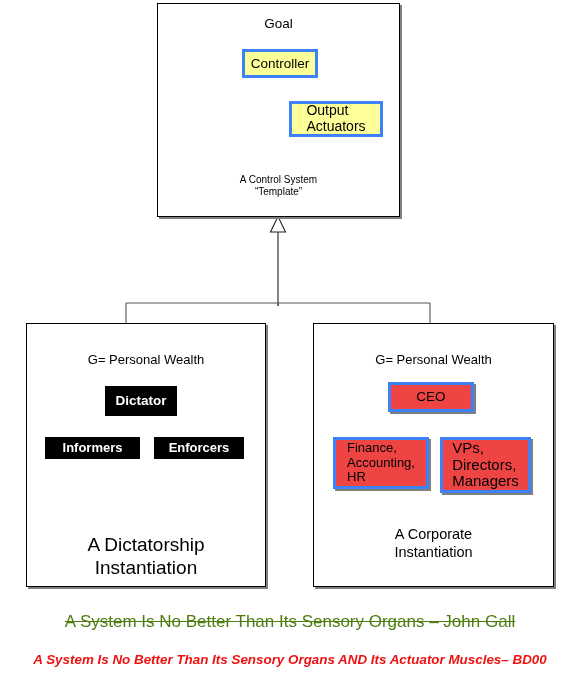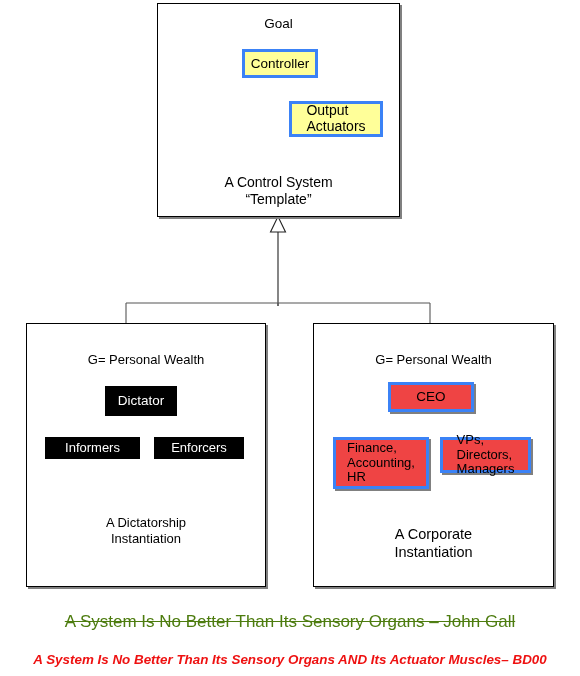--- a/index.html
+++ b/index.html
@@ -39,21 +39,21 @@
     position: absolute;
     box-sizing: border-box;
     display: flex;
     align-items: center;
     justify-content: center;
     text-align: left;
     line-height: 1.12;
     border: 3px solid #3b82f6;
   }
   .node.yellow { background: #ffff99; color: #000000; }
-  .node.black  { background: #000000; color: #ffffff; font-weight: normal; border-color:#000000;}
+  .node.black  { background: #000000; color: #ffffff; font-weight: bold; border-color:#000000;}
   .node.gray   { background: #ef4444; color: #000000; box-shadow: 2px 2px 0 #808080; }
   .label-text {
     position: absolute;
     text-align: center;
     white-space: pre;
     line-height: 1.15;
   }
   .caption {
     position: absolute;
     text-align: center;
@@ -140,51 +140,51 @@
     <div class="label-text" style="left:0; top:12px; width:100%; font-size:13.5px;">Goal</div>
 
     <div class="node yellow" style="left:84px; top:45px; width:76px; height:29px; font-size:13.5px;">Controller</div>
 
 
     <div class="node yellow" style="left:131px; top:97px; width:94px; height:36px; font-size:14px;">
       <span style="white-space:pre-line;">Output
 Actuators</span>
     </div>
 
-    <div class="caption" style="top:170px; font-size:14px;">A Control System
+    <div class="caption" style="top:170px; font-size:10px;">A Control System
 “Template”</div>
   </div>
 
   <div class="panel" style="left:26px; top:323px; width:240px; height:264px;">
 
     <div class="label-text" style="left:0; top:29px; width:100%; font-size:13px;">G= Personal Wealth</div>
 
     <div class="node black" style="left:78px; top:62px; width:72px; height:30px; font-size:13.5px;">Dictator</div>
 
     <div class="node black" style="left:18px; top:113px; width:95px; height:22px; font-size:13px;">Informers</div>
 
     <div class="node black" style="left:127px; top:113px; width:90px; height:22px; font-size:13px;">Enforcers</div>
 
-    <div class="caption" style="top:191px; font-size:13px;">A Dictatorship
+    <div class="caption" style="top:209px; font-size:19px;">A Dictatorship
 Instantiation</div>
   </div>
 
   <div class="panel" style="left:313px; top:323px; width:241px; height:264px;">
 
     <div class="label-text" style="left:0; top:29px; width:100%; font-size:13px;">G= Personal Wealth</div>
 
     <div class="node gray" style="left:74px; top:58px; width:86px; height:30px; font-size:13.5px;">CEO</div>
 
     <div class="node gray" style="left:19px; top:113px; width:96px; height:52px; font-size:13px;">
       <span style="white-space:pre-line;">Finance,
 Accounting,
 HR</span>
     </div>
 
-    <div class="node gray" style="left:126px; top:113px; width:91px; height:36px; font-size:13px;">
+    <div class="node gray" style="left:126px; top:113px; width:91px; height:56px; font-size:15px;">
       <span style="white-space:pre-line;">VPs,
 Directors,
 Managers</span>
     </div>
 
     <div class="caption" style="top:202px; font-size:14.5px;">A Corporate
 Instantiation</div>
   </div>
 
   <div id="quote-line" style="top:612px;">A System Is No Better Than Its Sensory Organs – John Gall</div>

